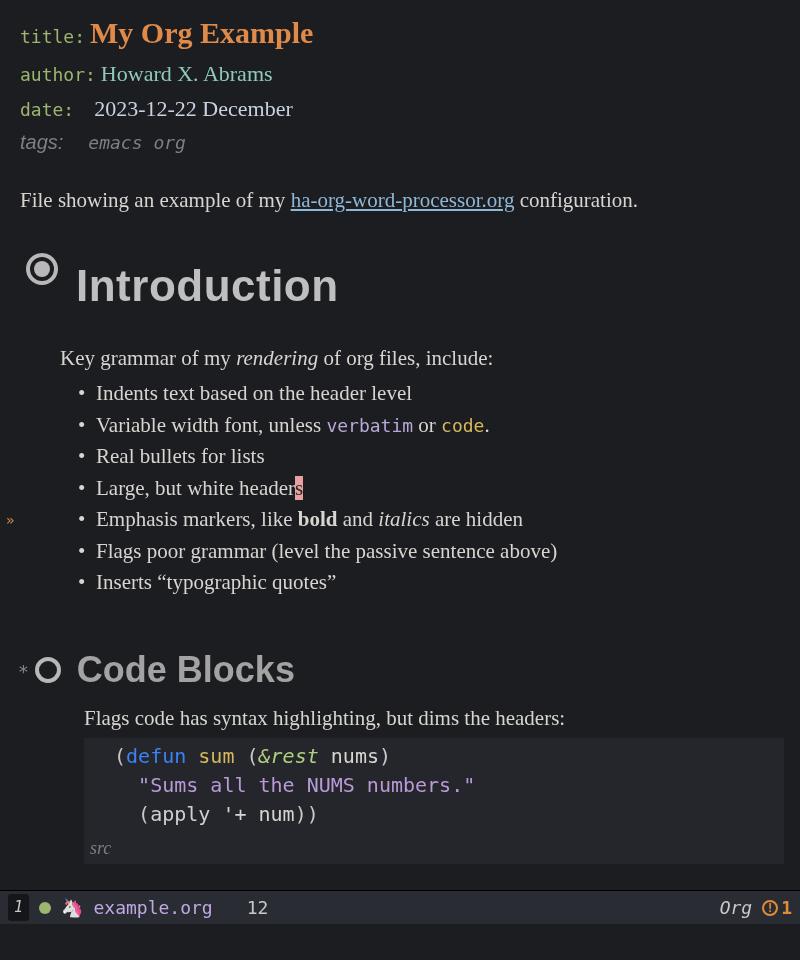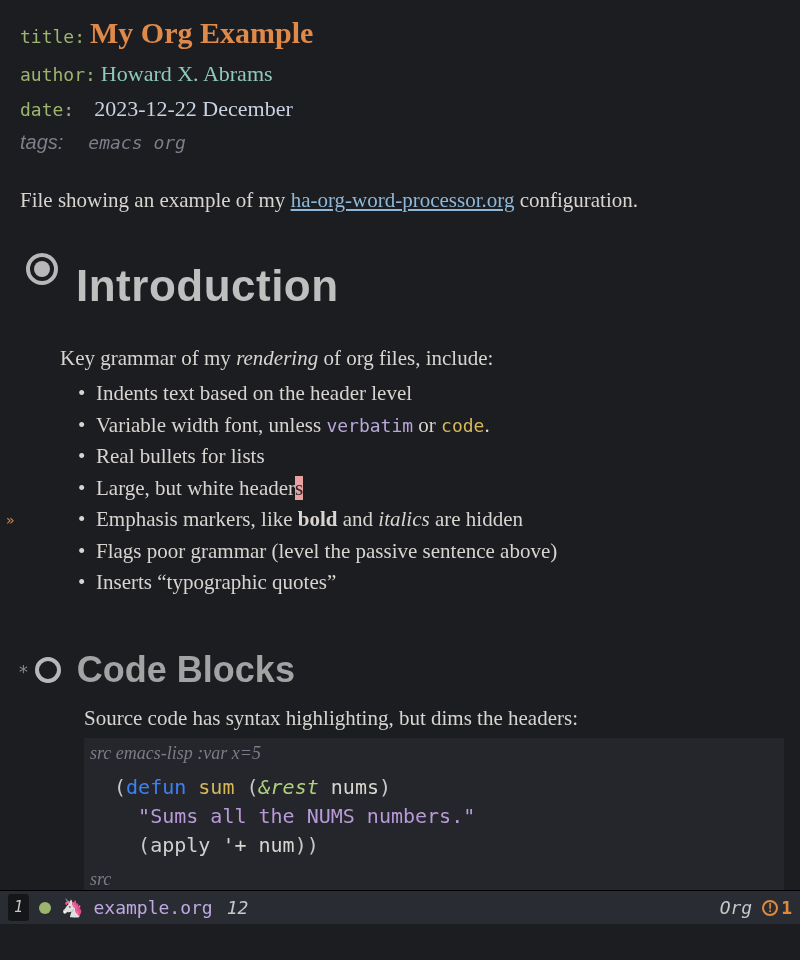--- a/index.html
+++ b/index.html
@@ -121,21 +121,21 @@
     align-items: center;
     font-family: 'Menlo', monospace;
     font-size: 18px;
     padding: 0 8px;
     gap: 10px;
   }
   .ml-winnum { color: #c8c8c8; font-style: italic; background:#15161a; padding:2px 6px; border-radius:3px; font-size:15px;}
   .ml-dot { width: 12px; height:12px; background:#9db66f; border-radius:50%; }
   .ml-unicorn { color: #a98fd8; font-size:18px; }
   .ml-file { color: #c0a8e0; }
-  .ml-line { color: #c8c8c8; margin-left: 4px; font-style: italic;}
+  .ml-line { color: #c8c8c8; margin-left: 24px;}
   .ml-spacer { flex: 1; }
   .ml-mode { color: #c8c8c8; font-style: italic; }
   .ml-warn { color: #e08a3a; display:flex; align-items:center; gap:3px; font-weight:bold;}
   .ml-warn-icon {
     width:16px;height:16px;border:2px solid #e08a3a;border-radius:50%;
     display:flex;align-items:center;justify-content:center;font-size:12px;line-height:1;
   }
   .echo { height: 36px; background:#1c1d21; }
 </style>
 </head>
@@ -195,25 +195,22 @@
     </ul>
   </div>
 
   <div class="h2-row">
     <span class="star">*</span>
     <span class="bullet-ring-sm"></span>
     <span class="h2-text">Code Blocks</span>
   </div>
 
   <div class="section2-body">
-    <p class="para">Source code has syntax highlighting, but dims the headers:</p>
+    <p class="para">Flags code has syntax highlighting, but dims the headers:</p>
     <div class="src-wrap">
-      <div class="src-header">
-        <span>src</span><span class="em"> emacs-lisp :var x=5</span>
-      </div>
       <div class="code-block"><span class="paren">(</span><span class="kw">defun</span><span> </span><span class="fn">sum</span><span class="paren"> (</span><span class="amp">&amp;rest</span><span> </span><span class="arg">nums</span><span class="paren">)</span>
   <span class="str">"Sums all the NUMS numbers."</span>
   <span class="paren">(</span><span class="builtin">apply</span><span> '+ </span><span class="arg">num</span><span class="paren">))</span></div>
       <div class="src-footer">src</div>
     </div>
   </div>
 
 </div>
 
 <div class="modeline">

